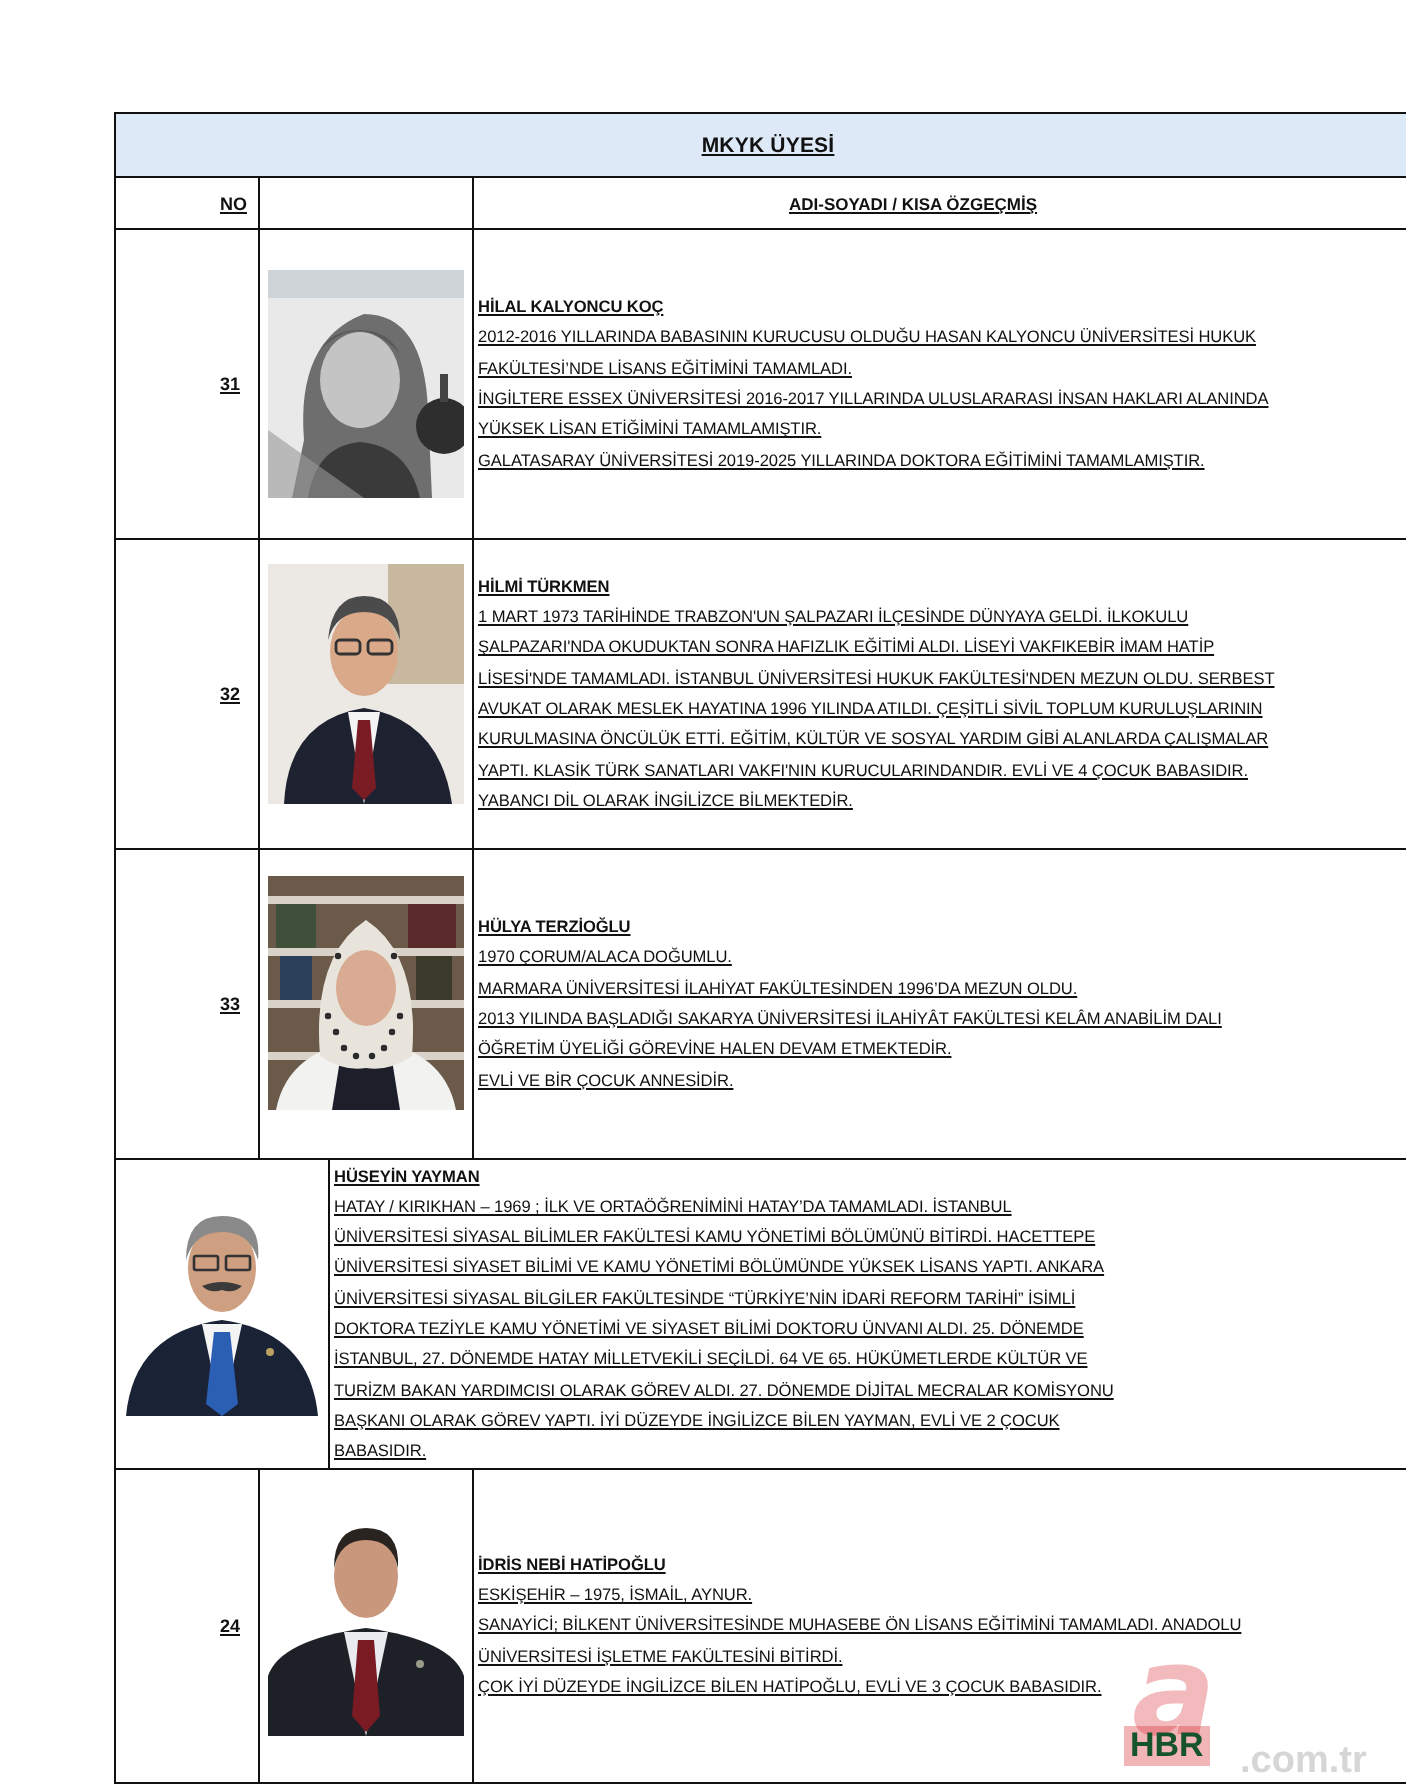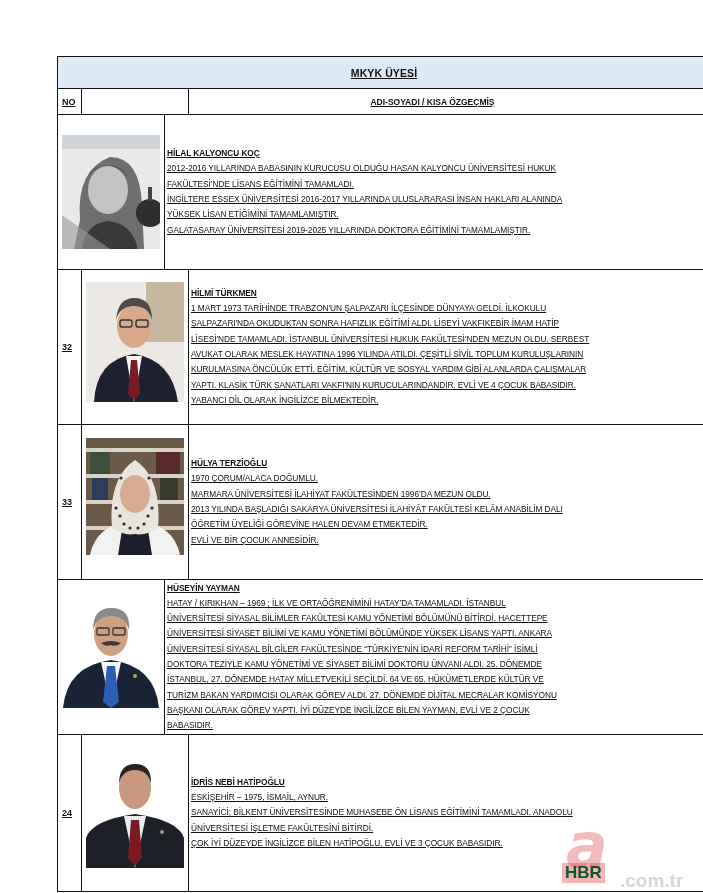--- a/index.html
+++ b/index.html
@@ -12,21 +12,21 @@
     border-left: 1.5px solid #111; border-right: 1.5px solid #111; border-top: 1.5px solid #111;
     box-sizing: border-box;
     text-decoration: underline;
   }
   .title-band {
     height: 32px; background: #dde9f6; border-bottom: 1.5px solid #111;
     display: flex; align-items: center; justify-content: center;
     font-weight: bold; font-size: 10.5px; letter-spacing: 0.1px; box-sizing: border-box;
   }
   .row { display: flex; border-bottom: 1.5px solid #111; box-sizing: border-box; }
-  .col-no { width: 24px; border-right: 1.5px solid #111; box-sizing: border-box; display: flex; align-items: center; padding-left: 4px; font-weight: bold; font-size: 9px; }
+  .col-no { width: 24px; border-right: 1.5px solid #111; box-sizing: border-box; display: flex; align-items: center; padding-left: 4px; font-weight: bold; font-size: 9px; margin-left: 48px; }
   .col-photo { width: 107px; border-right: 1.5px solid #111; box-sizing: border-box; display: flex; align-items: center; justify-content: center; }
   .col-text { flex: 1; box-sizing: border-box; padding-left: 2px; display: flex; flex-direction: column; justify-content: center; }
   .head-row { height: 26px; }
   .head-row .col-text { align-items: center; font-weight: bold; font-size: 8.5px; padding-right: 36px; }
   .entry { height: 155px; }
   .entry .col-text { font-size: 8.3px; line-height: 15.3px; letter-spacing: -0.05px; white-space: pre-line; }
   .entry .name { font-weight: bold; }
   .photo {
     width: 98px; height: 115px; position: relative; overflow: hidden; background: #f2f2f2;
   }
@@ -44,20 +44,21 @@
 <div class="table">
   <div class="title-band">MKYK  ÜYESİ</div>
 
   <div class="row head-row">
     <div class="col-no">NO</div>
     <div class="col-photo"></div>
     <div class="col-text">ADI-SOYADI / KISA ÖZGEÇMİŞ</div>
   </div>
 
   <div class="row entry">
+    <div class="col-no">31</div>
     <div class="col-photo">
       <div class="photo" style="height:114px;">
         <svg viewBox="0 0 98 114">
           <rect width="98" height="114" fill="#e9e9e9"></rect>
           <rect x="0" y="0" width="98" height="14" fill="#cfd4d8"></rect>
           <path d="M18 85 Q14 35 48 22 Q78 22 80 70 L82 114 L12 114 Z" fill="#6e6e6e"></path>
           <ellipse cx="46" cy="55" rx="20" ry="24" fill="#c4c4c4"></ellipse>
           <path d="M26 40 Q46 20 66 42 Q60 30 46 30 Q32 30 26 40Z" fill="#5a5a5a"></path>
           <path d="M20 114 Q24 88 46 86 Q70 88 76 114Z" fill="#3a3a3a"></path>
           <circle cx="88" cy="78" r="14" fill="#2e2e2e"></circle>

